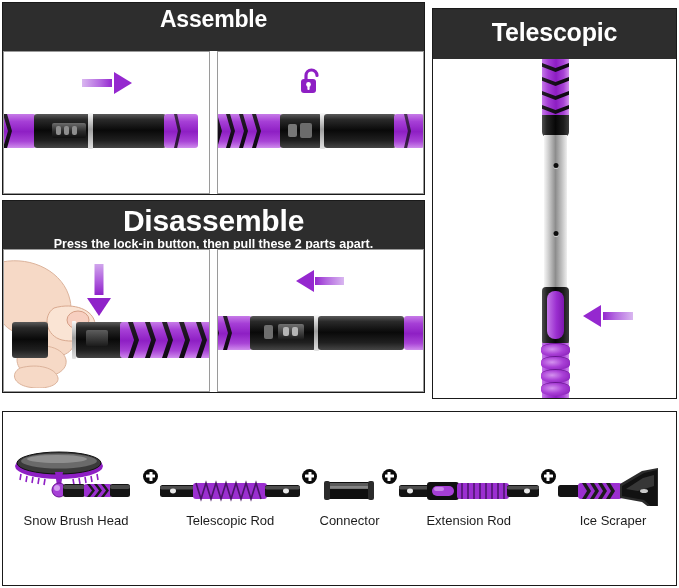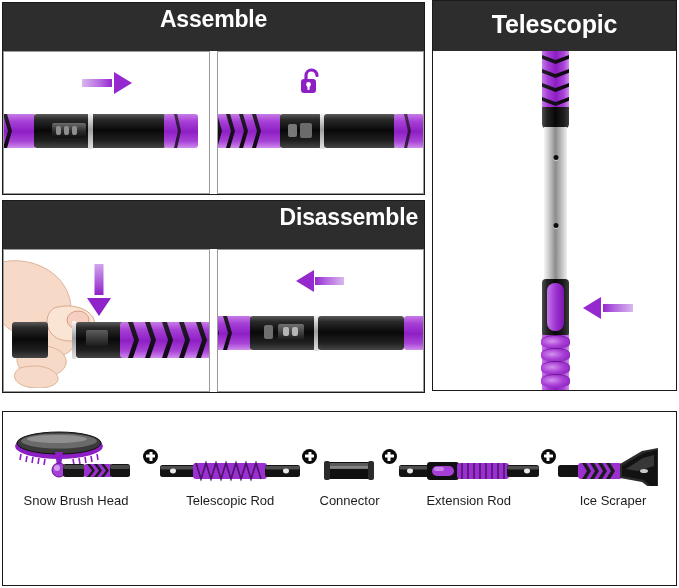--- a/index.html
+++ b/index.html
@@ -205,21 +205,22 @@
             <div class="chev" style="left:194px; width:7px; opacity:.7;"></div>
           </div>
         </div>
 
       </div>
     </div>
   </div>
 
   <div class="panel" style="left:2px; top:200px; width:423px; height:193px;">
     <div class="phead" style="height:48px;">
-      <div class="ptitle" style="font-size:23px;text-align:right;">Disassemble</div>
+      <div class="ptitle" style="font-size:30px;">Disassemble</div>
+      <div class="psub" style="font-size:12.5px; margin-top:1px;">Press the lock-in button, then pull these 2 parts apart.</div>
     </div>
     <div class="pbody" style="height:143px;">
       <div class="cells">
 
         <div class="cell">
 
           <svg class="hand" style="left:-6px; top:6px;" width="120" height="132" viewBox="0 0 120 132">
             <g fill="#f6d9c6" stroke="#dcb39b" stroke-width="1">
               <path d="M4 6 C34 0 66 16 72 44 C76 62 66 74 50 78 C28 84 6 76 0 58 Z"></path>
               <path d="M30 68 C52 62 74 70 76 84 C78 96 62 104 44 100 C26 96 20 80 30 68 Z"></path>
@@ -264,21 +265,21 @@
             <div class="ring" style="left:106px;"></div>
             <div class="seg seg-black" style="left:110px; width:86px;"></div>
             <div class="seg seg-purple" style="left:196px; width:28px;"></div>
           </div>
         </div>
 
       </div>
     </div>
   </div>
 
-  <div class="panel" style="left:432px; top:0; width:245px; height:391px;">
+  <div class="panel" style="left:432px; top:8px; width:245px; height:391px;">
     <div class="phead" style="height:50px; padding-top:10px;">
       <div class="ptitle" style="font-size:25px;">Telescopic</div>
     </div>
     <div class="pbody" style="height:339px;">
 
       <div class="vrod" style="left:109px; top:0; width:27px; height:339px;">
 
         <div class="vseg vseg-purple" style="top:0; height:58px;"></div>
         <div class="vchev" style="top:4px;"></div>
         <div class="vchev" style="top:18px;"></div>
@@ -306,21 +307,21 @@
         <span class="shaft"></span>
           <span class="head"></span>
       </div>
 
     </div>
   </div>
 
   <div class="panel" style="left:2px; top:411px; width:675px; height:175px;">
     <div class="pbody" style="height:130px;">
 
-      <div class="steps-row" style="top:14px;">
+      <div class="steps-row" style="top:34px;">
 
         <div class="step">
           <div class="step-art" style="width:130px; height:60px;">
             <svg width="130" height="60" viewBox="0 0 130 60">
               <ellipse cx="48" cy="20" rx="44" ry="13" fill="#8e1fc4"></ellipse>
               <ellipse cx="48" cy="17" rx="42" ry="11" fill="#3a3a3a" stroke="#111" stroke-width="1"></ellipse>
               <ellipse cx="48" cy="15" rx="38" ry="7.5" fill="#6a6a6a"></ellipse>
               <ellipse cx="46" cy="13" rx="30" ry="4" fill="#a0a0a0" opacity=".7"></ellipse>
               <g stroke="#8e1fc4" stroke-width="1.6">
                 <path d="M10 28 l-1 6 M16 30 l-1 6 M22 31 l-1 6 M28 32 l-1 6 M34 33 l-1 6"></path>

